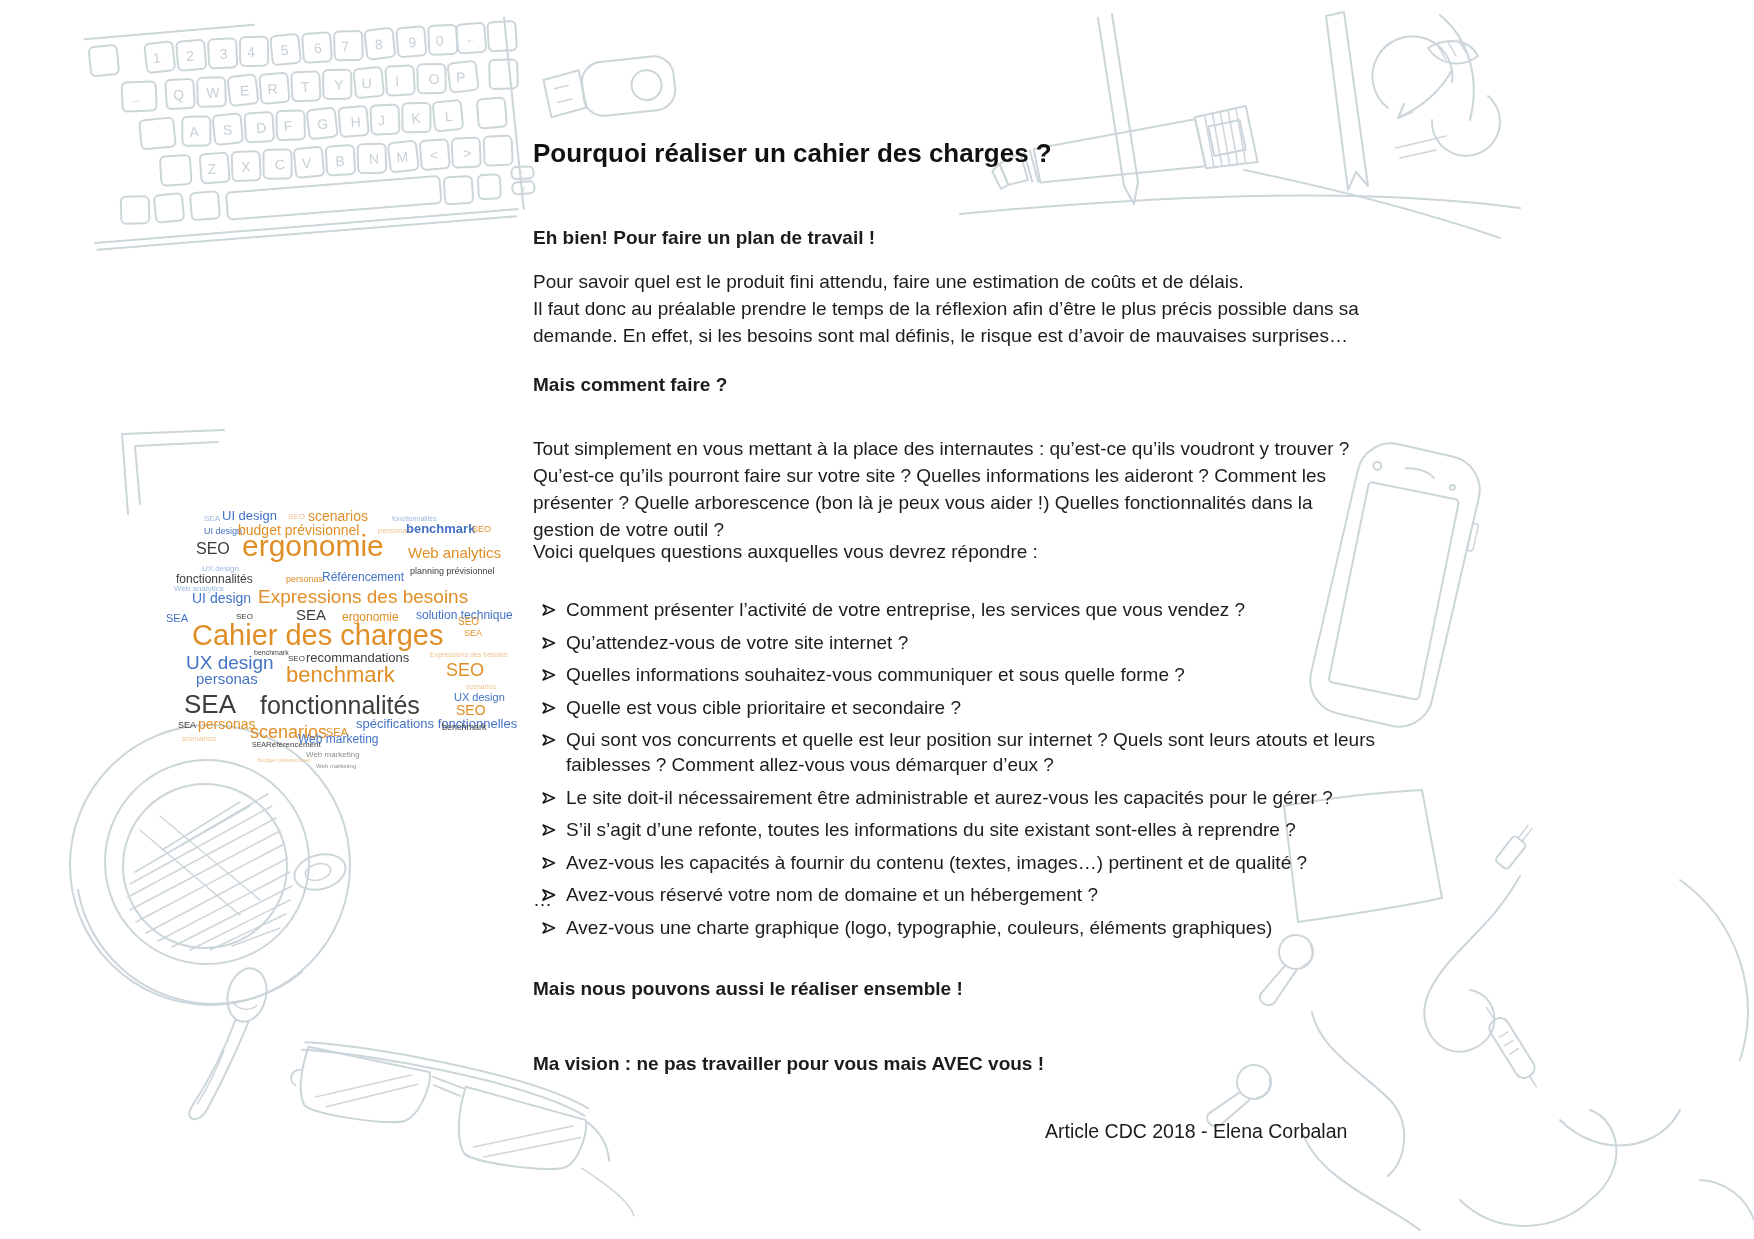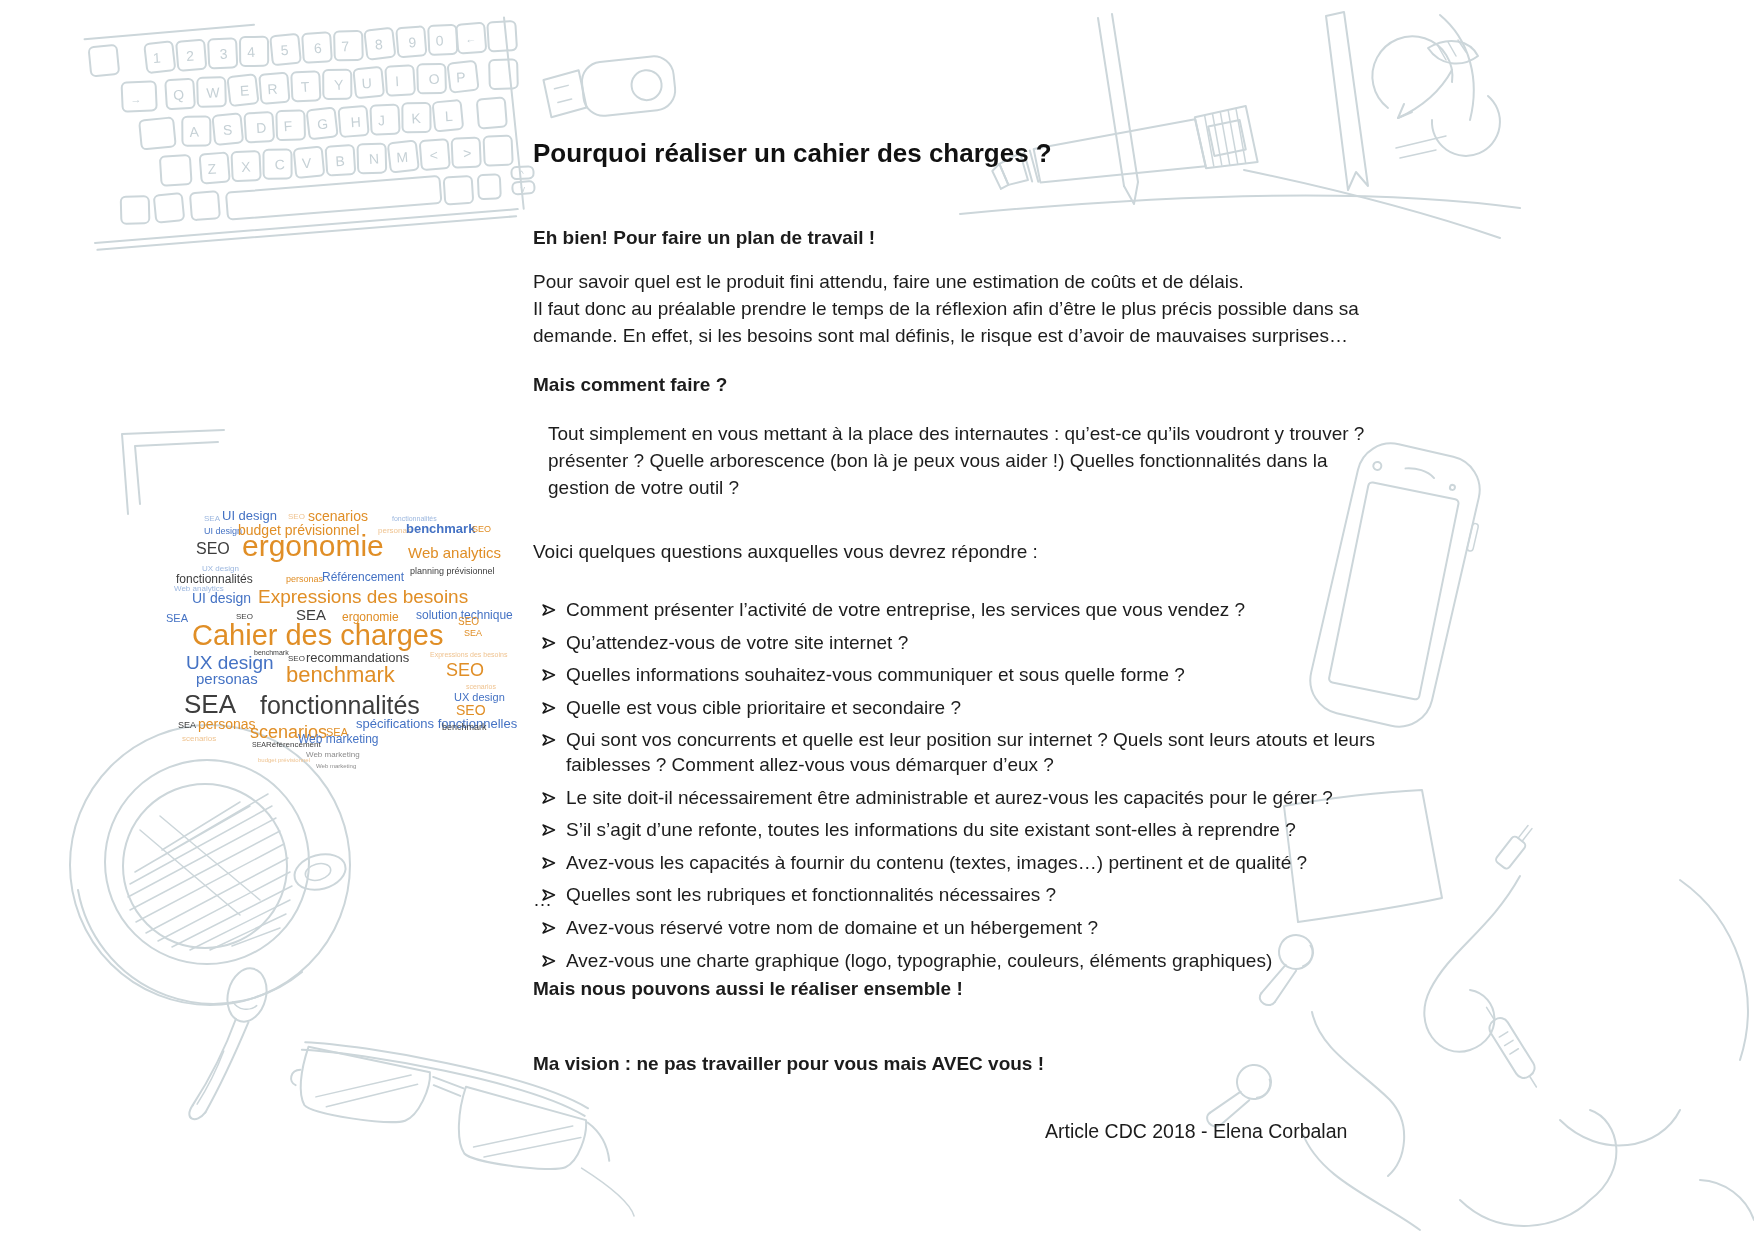--- a/index.html
+++ b/index.html
@@ -323,22 +323,23 @@
   <div class="abs h2" style="top:227px;">Eh bien! Pour faire un plan de travail !</div>
 
   <div class="abs para" style="top:268px;">
     <div>Pour savoir quel est le produit fini attendu, faire une estimation de coûts et de délais.</div>
     <div>Il faut donc au préalable prendre le temps de la réflexion afin d’être le plus précis possible dans sa</div>
     <div>demande. En effet, si les besoins sont mal définis, le risque est d’avoir de mauvaises surprises…</div>
   </div>
 
   <div class="abs h2" style="top:374px;">Mais comment faire ?</div>
 
-  <div class="abs para" style="top:420px;margin-left:15px;">
+  <div class="abs para" style="top:435px;">
     <div>Tout simplement en vous mettant à la place des internautes : qu’est-ce qu’ils voudront y trouver ?</div>
+    <div>Qu’est-ce qu’ils pourront faire sur votre site ? Quelles informations les aideront ? Comment les</div>
     <div>présenter ? Quelle arborescence (bon là je peux vous aider !) Quelles fonctionnalités dans la</div>
     <div>gestion de votre outil ?</div>
   </div>
 
   <div class="abs para" style="top:538px;">
     <div>Voici quelques questions auxquelles vous devrez répondre :</div>
   </div>
 
   <ul id="questions-list" class="abs">
       <li><svg class="bullet" viewBox="0 0 14 14">
@@ -360,21 +361,21 @@
           <path d="M1 2 L12.5 7 L1 12 L4.4 7 Z"></path>
         </svg><span>Le site doit-il nécessairement être administrable et aurez-vous les capacités pour le gérer ?</span></li>
       <li><svg class="bullet" viewBox="0 0 14 14">
           <path d="M1 2 L12.5 7 L1 12 L4.4 7 Z"></path>
         </svg><span>S’il s’agit d’une refonte, toutes les informations du site existant sont-elles à reprendre ?</span></li>
       <li><svg class="bullet" viewBox="0 0 14 14">
           <path d="M1 2 L12.5 7 L1 12 L4.4 7 Z"></path>
         </svg><span>Avez-vous les capacités à fournir du contenu (textes, images…) pertinent et de qualité ?</span></li>
       <li><svg class="bullet" viewBox="0 0 14 14">
           <path d="M1 2 L12.5 7 L1 12 L4.4 7 Z"></path>
-        </svg><span>Quelles sont les rubriques et fonctionnalités nécessaires ?</span></li>
+        </svg></li>
       <li><svg class="bullet" viewBox="0 0 14 14">
           <path d="M1 2 L12.5 7 L1 12 L4.4 7 Z"></path>
         </svg><span>Avez-vous réservé votre nom de domaine et un hébergement ?</span></li>
       <li><svg class="bullet" viewBox="0 0 14 14">
           <path d="M1 2 L12.5 7 L1 12 L4.4 7 Z"></path>
         </svg><span>Avez-vous une charte graphique (logo, typographie, couleurs, éléments graphiques)</span></li>
     </ul>
 
   <div id="ellipsis-line" class="abs">…</div>
 

